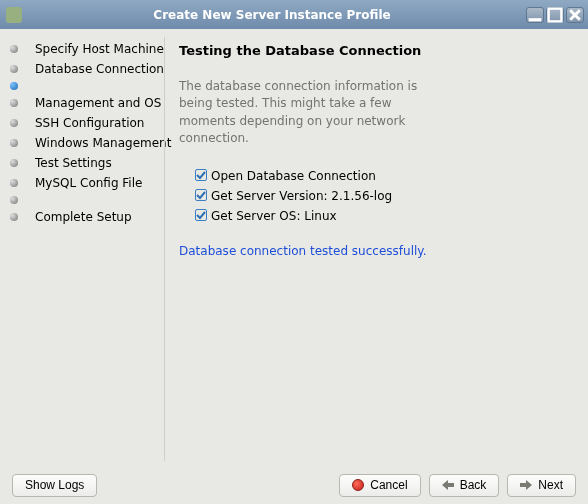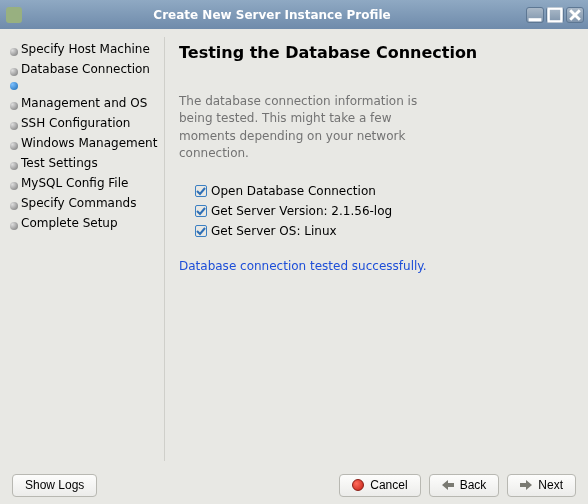--- a/index.html
+++ b/index.html
@@ -6,33 +6,33 @@
 body { width: 588px; height: 504px; font-family: "DejaVu Sans", Arial, sans-serif; font-size: 12px; background: #e8e8e4; overflow: hidden; }
 
 .titlebar { height: 29px; background: linear-gradient(#8fa9c3, #6f8bab); display: flex; align-items: center; color: #fff; font-weight: bold; font-size: 12px; }
 .titlebar-icon { width: 16px; height: 16px; margin: 0 6px; border-radius: 3px; background: #98b080; display:inline-block; }
 .titlebar-title { flex: 1; text-align: center; padding-right: 10px; }
 .titlebar-controls { display: flex; gap: 2px; margin-right: 4px; }
 .titlebar-btn { width: 18px; height: 16px; background: linear-gradient(#aab9c8,#8095ac); border-radius: 3px; border: 1px solid #5d7793; display:flex; align-items:center; justify-content:center; color:#fff; font-size: 10px; cursor:pointer; }
 
 .main { display: flex; height: 440px; }
 .sidebar { width: 164px; padding: 10px 8px 10px 10px; }
-.step { display: flex; align-items: flex-end; gap: 3px; padding: 3px 0; cursor: pointer; }
+.step { display: flex; align-items: center; gap: 17px; padding: 3px 0; cursor: pointer; }
 .bullet { width: 8px; height: 8px; border-radius: 50%; background: radial-gradient(circle at 30% 30%, #ddd, #777); flex-shrink: 0; }
 .bullet.active { background: radial-gradient(circle at 30% 30%, #7cc0ff, #1c6bb3); }
 .step.active .step-label { font-weight: bold; }
 .step-label { white-space: nowrap; }
 
 .divider { width: 1px; background: #cfcfca; margin: 8px 0; }
 
 .content { flex: 1; padding: 14px 14px 10px 14px; }
-.heading { font-weight: bold; font-size: 16px; margin-bottom: 31px; }
+.heading { font-weight: bold; font-size: 13px; margin-bottom: 20px; }
 .desc { color: #737373; line-height: 1.45; margin-bottom: 18px; max-width: 260px; }
 .checks { margin-left: 12px; margin-bottom: 18px; }
-.check-row { display: flex; align-items: center; gap: 4px; padding: 3px 4px; }
+.check-row { display: flex; align-items: flex-start; gap: 4px; padding: 3px 4px; }
 .check-ic { width: 12px; height: 12px; border: 1px solid #3b7fc2; border-radius: 2px; display:flex; align-items:center; justify-content:center; }
 .check-ic svg { width: 10px; height: 10px; }
 .status { color: #1d4ed8; }
 
 .footer { height: 40px; display: flex; align-items: center; padding: 0 12px 8px 12px; gap: 8px; }
 .spacer { flex: 1; }
 .btn { height: 23px; padding: 9px 12px; background: linear-gradient(#fdfdfc, #ececea); border: 1px solid #b8b8b2; border-radius: 4px; display:flex; align-items:center; gap:6px; cursor:pointer; font-size: 12px; }
 .ic-cancel { width: 12px; height: 12px; border-radius: 50%; background: radial-gradient(circle at 35% 35%, #ff6b5b, #c22015); border: 1px solid #8a1a12; }
 .ic-arrow { width: 12px; height: 10px; }
 </style>
@@ -89,21 +89,20 @@
     <div class="step">
         <span class="bullet"></span>
         <span class="step-label">Test Settings</span>
       </div>
     <div class="step">
         <span class="bullet"></span>
         <span class="step-label">MySQL Config File</span>
       </div>
     <div class="step">
         <span class="bullet"></span>
-        <span class="step-label">Specify Commands</span>
       </div>
     <div class="step">
         <span class="bullet"></span>
         <span class="step-label">Complete Setup</span>
       </div>
   </div>
 
   <div class="divider"></div>
 
   <div class="content">

